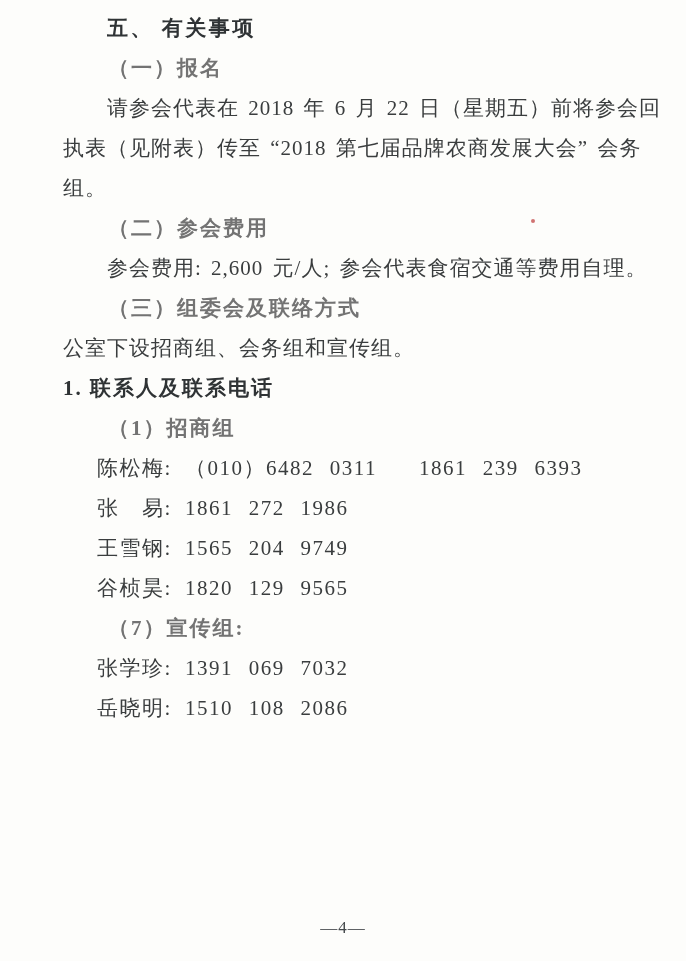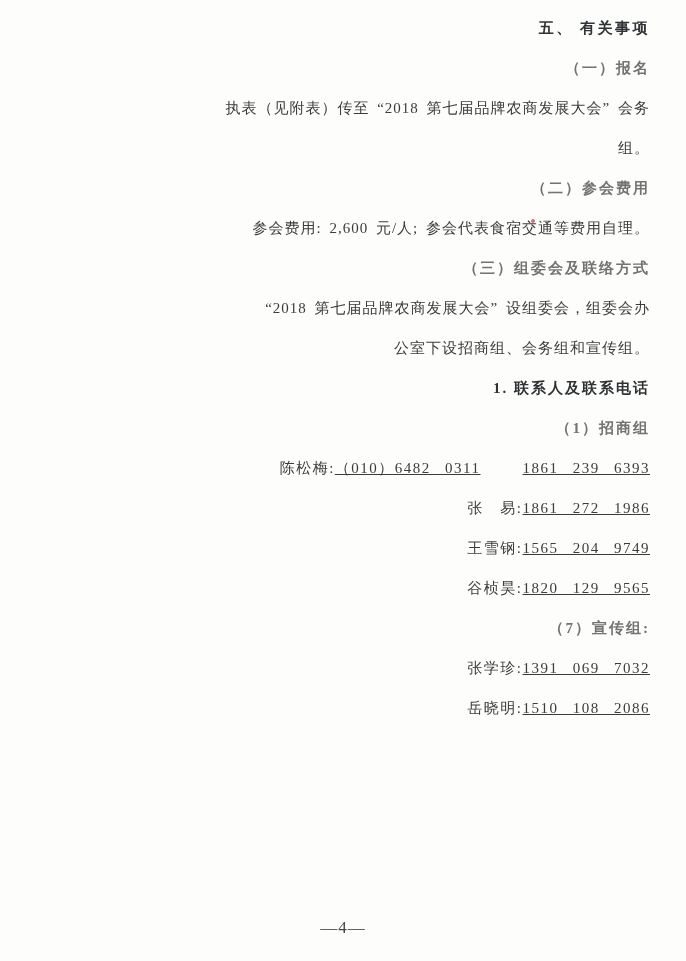--- a/index.html
+++ b/index.html
@@ -16,24 +16,23 @@
     overflow: hidden;
     font-family: "Liberation Serif", "DejaVu Serif", serif;
     color: #3a3d3e;
   }
   .content {
     padding: 8px 36px 0 63px;
   }
   .row {
     height: 40px;
     line-height: 40px;
-    font-size: 15px;
+    font-size: 21px;
     letter-spacing: 1px;
     white-space: nowrap;
-    text-align: right;
   }
   .h1 {
     font-weight: bold;
     margin-left: 44px;
     letter-spacing: 2.5px;
     color: #2f3335;
   }
   .h1num {
     font-weight: bold;
     letter-spacing: 2px;
@@ -45,22 +44,21 @@
     letter-spacing: 2px;
     color: #737373;
   }
   .p-indent {
     text-indent: 44px;
   }
   .body-line {
     word-spacing: 3px;
   }
   .contact {
-    margin-left: 18px;
-    text-decoration: underline;
+    margin-left: 34px;
   }
   .cname {
     display: inline-block;
     width: 88px;
     letter-spacing: 1.5px;
   }
   .cphone {
     letter-spacing: 1.5px;
     word-spacing: 9px;
   }
@@ -91,28 +89,28 @@
 </style>
 </head>
 <body>
 
 <div class="page">
   <div class="content">
 
     <div class="row h1">五、 有关事项</div>
 
     <div class="row h2">（一）报名</div>
+    <div class="row p-indent body-line">请参会代表在 2018 年 6 月 22 日（星期五）前将参会回</div>
     <div class="row body-line">执表（见附表）传至 “2018 第七届品牌农商发展大会” 会务</div>
     <div class="row body-line">组。</div>
 
     <div class="row h2">（二）参会费用</div>
     <div class="row p-indent body-line">参会费用: 2,600 元/人; 参会代表食宿交通等费用自理。</div>
 
     <div class="row h2">（三）组委会及联络方式</div>
-    <div class="row p-indent body-line">“2018 第七届品牌农商发展大会” 设组委会，组委会办</div>
     <div class="row body-line">公室下设招商组、会务组和宣传组。</div>
 
     <div class="row h1num">1. 联系人及联系电话</div>
 
     <div class="row h2">（1）招商组</div>
 
     <div class="row contact">
       <span class="cname">陈松梅:</span><span class="cphone">（010）6482 0311</span><span class="cphone alt">1861 239 6393</span>
     </div>
     <div class="row contact">

